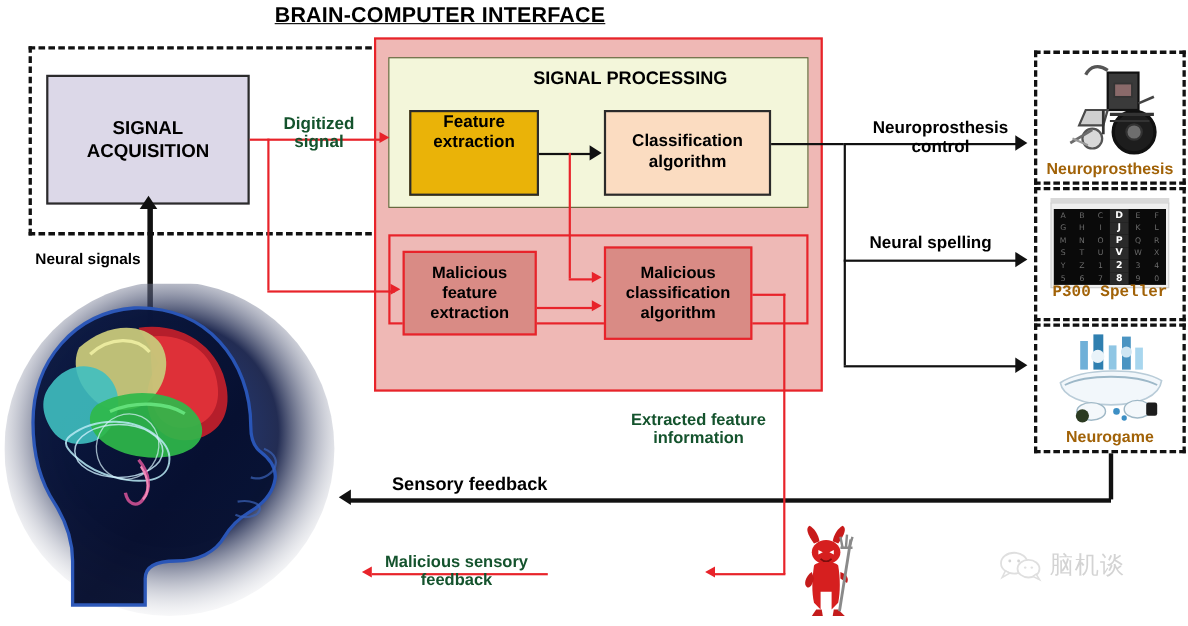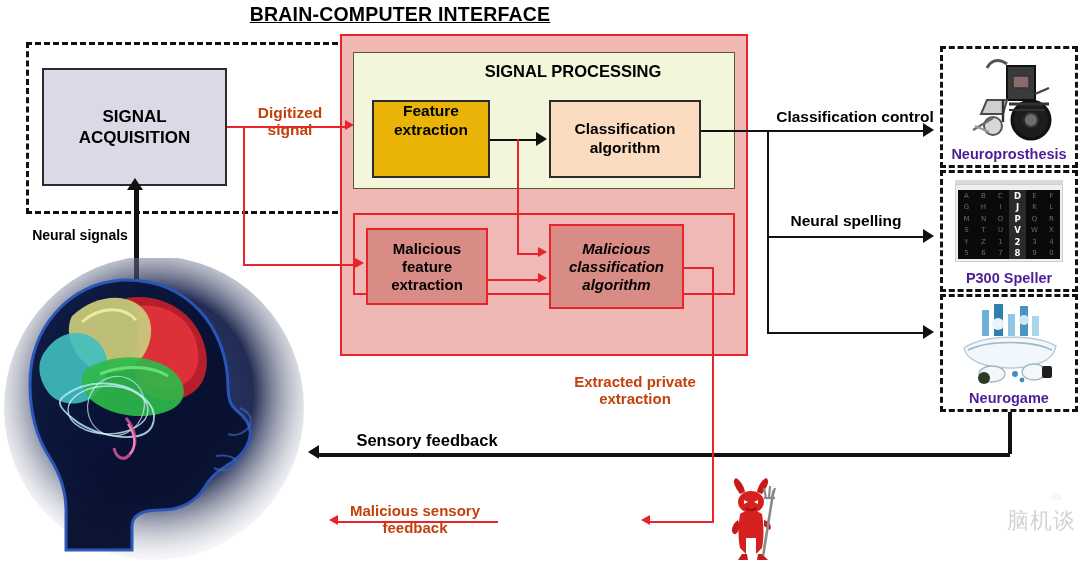--- a/index.html
+++ b/index.html
@@ -1,20 +1,20 @@
 <!DOCTYPE html>
 <html><head>
 <meta charset="utf-8">
 <style>
   html,body{margin:0;padding:0;background:#fff;}
   body{font-family:"Liberation Sans",sans-serif;}
   #stage{position:relative;width:1080px;height:569px;background:#fff;overflow:hidden;}
 
   .lbl{position:absolute;font-weight:bold;color:#000;line-height:1.12;text-align:center;}
-  .lbl.red{color:#c2410c;}
+  .lbl.red{color:#14532d;}
 
   
   #title{left:150px;top:4px;width:500px;font-size:19.5px;letter-spacing:.2px;text-decoration:underline;}
 
   
   #acq-frame{position:absolute;left:26px;top:42px;width:330px;height:172px;
       border:3.5px dashed #111;box-sizing:border-box;}
 
   #acq-box{position:absolute;left:42px;top:68px;width:185px;height:118px;
       background:#dcd8e8;border:2px solid #2b2b2b;box-sizing:border-box;
@@ -45,30 +45,30 @@
       background:#eeb9b6;border:2.2px solid #e8232a;box-sizing:border-box;}
 
   #mal-feat-box{position:absolute;left:366px;top:228px;width:122px;height:77px;
       background:#d98b85;border:2.2px solid #e8232a;box-sizing:border-box;
       display:flex;align-items:center;justify-content:center;}
   #mal-feat-box span{font-size:15px;font-weight:bold;text-align:center;line-height:1.2;}
 
   #mal-class-box{position:absolute;left:549px;top:224px;width:135px;height:85px;
       background:#d98b85;border:2.2px solid #e8232a;box-sizing:border-box;
       display:flex;align-items:center;justify-content:center;}
-  #mal-class-box span{font-size:15px;font-weight:bold;text-align:center;line-height:1.2;font-style:italic;}
+  #mal-class-box span{font-size:15px;font-weight:bold;text-align:center;line-height:1.2;}
 
   
   .dev-box{position:absolute;border:3px dashed #111;box-sizing:border-box;background:#fff;}
   #dev-neuropros{left:940px;top:46px;width:138px;height:122px;}
   #dev-p300{left:940px;top:170px;width:138px;height:122px;}
   #dev-game{left:940px;top:294px;width:138px;height:118px;}
-  .dev-cap{position:absolute;width:138px;text-align:center;font-size:14.5px;font-weight:bold;color:#4c1d95;}
+  .dev-cap{position:absolute;width:138px;text-align:center;font-size:14.5px;font-weight:bold;color:#a16207;}
   #cap-neuropros{left:940px;top:146px;}
-  #cap-p300{left:940px;top:270px;}
+  #cap-p300{left:940px;top:258px;font-family:Liberation Mono, monospace;}
   #cap-game{left:940px;top:390px;}
 
   
   #mal-app{position:absolute;left:498px;top:484px;width:142px;height:76px;
       background:#d98b85;border:2.4px solid #e8232a;box-sizing:border-box;
       display:flex;align-items:center;justify-content:center;}
   #mal-app span{font-size:15.5px;font-weight:bold;text-align:center;line-height:1.25;color:#111;}
 
   
   #lbl-digitized{left:234px;top:104px;width:112px;font-size:15.5px;}
@@ -98,21 +98,21 @@
   #head-wrap svg{display:block;}
 
   
   .dev-art{position:absolute;}
 
   
   #devil{position:absolute;left:722px;top:476px;width:62px;height:86px;}
 
   
   #watermark{position:absolute;left:908px;top:492px;width:168px;height:44px;
-      display:flex;align-items:flex-end;gap:6px;opacity:.62;flex-direction:column;}
+      display:flex;align-items:center;gap:6px;opacity:.62;}
   #wm-text{font-size:22px;color:#b9b9b9;font-family:"DejaVu Sans",sans-serif;letter-spacing:1px;}
 
   
   #p300-grid{position:absolute;left:955px;top:184px;width:108px;height:78px;background:#efefef;
       border:1px solid #cfcfcf;box-sizing:border-box;padding:5px 2px 2px 2px;}
   #p300-inner{position:relative;width:100%;height:100%;background:#0a0a0a;
       display:grid;grid-template-columns:repeat(6,1fr);grid-template-rows:repeat(6,1fr);}
   #p300-inner div{display:flex;align-items:center;justify-content:center;
       font-size:7px;color:#6b6b6b;font-family:"DejaVu Sans",sans-serif;}
   #p300-inner div.hot{color:#fff;font-weight:bold;font-size:8.5px;background:#2a2a2a;}
@@ -193,23 +193,23 @@
   <div class="hline r" style="left:684px;top:267px;width:30px;border-top-width:2.4px;"></div>
   <div class="vline r" style="left:712px;top:267px;height:255px;border-left-width:2.4px;"></div>
   <div class="hline r" style="left:650px;top:521px;width:64px;border-top-width:2.4px;"></div>
   <div class="arrow ar-left-r" style="left:641px;top:515px;"></div>
 
   <div class="hline r" style="left:338px;top:521px;width:160px;border-top-width:2.4px;"></div>
   <div class="arrow ar-left-r" style="left:329px;top:515px;"></div>
 
   <div class="lbl red" id="lbl-digitized">Digitized signal</div>
   <div class="lbl" id="lbl-neural-signals">Neural signals</div>
-  <div class="lbl" id="lbl-neuropros-ctrl">Classification control</div>
+  <div class="lbl" id="lbl-neuropros-ctrl">Neuroprosthesis control</div>
   <div class="lbl" id="lbl-neural-spell">Neural spelling</div>
-  <div class="lbl red" id="lbl-extracted">Extracted private extraction</div>
+  <div class="lbl red" id="lbl-extracted">Extracted feature information</div>
   <div class="lbl" id="lbl-sensory">Sensory feedback</div>
   <div class="lbl red" id="lbl-malicious-sf">Malicious sensory feedback</div>
 
   <div class="dev-box" id="dev-neuropros"></div>
   <div class="dev-box" id="dev-p300"></div>
   <div class="dev-box" id="dev-game"></div>
 
   <svg class="dev-art" style="left:963px;top:52px;" width="96" height="92" viewBox="0 0 96 92">
     <g fill="none" stroke="#2b2b2b" stroke-width="2.4">
       <circle cx="68" cy="68" r="19" fill="#1d1d1d" stroke="#111" stroke-width="3"></circle>

